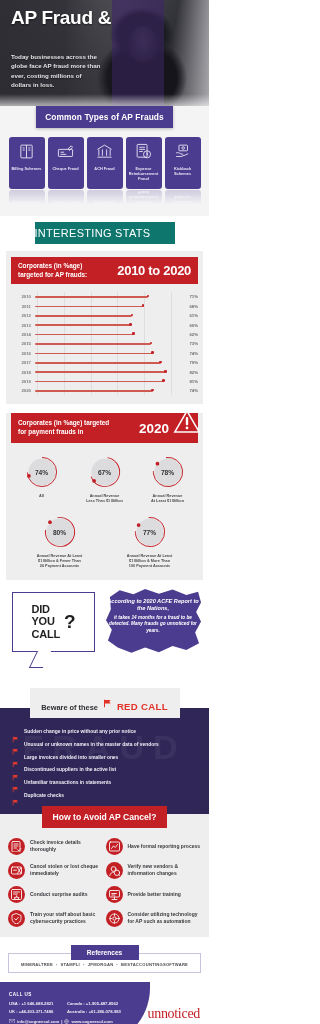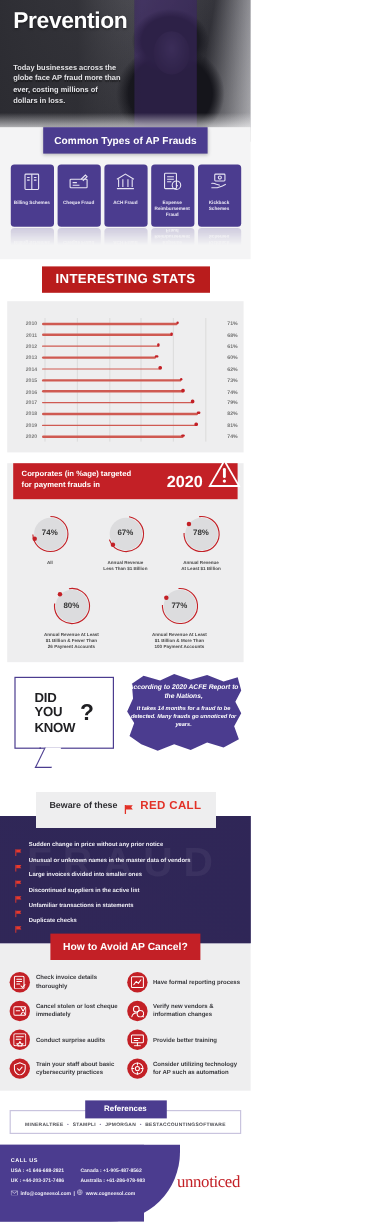--- a/index.html
+++ b/index.html
@@ -81,22 +81,22 @@
     transform:scaleY(-1); opacity:0.22;
     -webkit-mask-image:linear-gradient(180deg, rgba(0,0,0,0) 10%, rgba(0,0,0,1) 100%);
     mask-image:linear-gradient(180deg, rgba(0,0,0,0) 10%, rgba(0,0,0,1) 100%);
   }
   .reflect .type-card { height:16px; overflow:hidden; padding-top:0; justify-content:flex-start; }
   .reflect .type-card .lbl { margin-top:1px; }
 
   
   .stats-band { background:#ffffff; padding:6px 0 0; }
   .stats-title {
-    width:140px; margin:0 auto; background:#b91c1c; color:#fff; text-align:center;
-    font-size:11px; font-weight:bold; letter-spacing:0.3px; padding:5px 0;
+    width:140px; margin:0 auto; background:#0f766e; color:#fff; 
+    font-size:11px; font-weight:normal; letter-spacing:0.3px; padding:5px 0;
   }
   .stats-body { background:#eeeeef; margin:7px 6px 0; padding:6px 0 9px; }
   .bar-head {
     background:#c32026; color:#fff; margin:0 5px; padding:5px 7px;
     display:flex; align-items:center; justify-content:space-between; gap:4px;
   }
   .bar-head .lead { font-size:6.4px; line-height:8.6px; font-weight:bold; }
   .bar-head .yrs { font-size:13px; font-weight:bold; letter-spacing:-0.3px; white-space:nowrap; }
   .chart { position:relative; margin:8px 5px 0; }
   .grid { position:absolute; inset:0 26px 0 26px; display:flex; justify-content:space-between; }
@@ -158,21 +158,21 @@
   .dyk-stat {
     position:absolute; left:0; top:80px; width:209px; text-align:center;
     font-size:8.2px; line-height:12.5px; color:#3b3b40;
   }
   .dyk-stat b { color:#4b3c8f; }
 
   
   .flags { position:relative; background:#ffffff; }
   .flags-title {
     width:150px; margin:0 auto; background:#eeeeef; padding:6px 0; text-align:center;
-    position:relative; z-index:5; display:flex; align-items:flex-start; justify-content:center; gap:5px;
+    position:relative; z-index:5; display:flex; align-items:flex-end; justify-content:center; gap:5px;
   }
   .flags-title .a { font-size:7.4px; font-weight:bold; color:#2f2f33; }
   .flags-title .b { font-size:9.6px; font-weight:bold; color:#e23127; letter-spacing:0.3px; }
   .flags-body {
     margin-top:-10px; padding:18px 0 12px; position:relative;
     background:
       linear-gradient(180deg, rgba(47,38,86,0.97), rgba(47,38,86,0.97)),
       linear-gradient(90deg,#4b3c8f,#3a2f6e);
     overflow:hidden;
   }
@@ -231,21 +231,21 @@
 
 <div class="page">
 
   <div class="hero">
     <div class="hero-photo"></div>
     <div class="hero-face"></div>
     <div class="hero-tint"></div>
     <div class="hero-tint2"></div>
     <div class="hero-shade"></div>
     <div class="hero-title">
-      <div>Prevention</div>
+      <div>AP Fraud &amp;</div>
     </div>
     <div class="hero-sub">Today businesses across the globe face AP fraud more than ever, costing millions of dollars in loss.</div>
     <div class="hero-fade"></div>
   </div>
 
   <div class="types-wrap">
     <div class="types-title">Common Types of AP Frauds</div>
 
     <div class="types-row">
       <div class="type-card">
@@ -318,20 +318,27 @@
       <div class="type-card">
           <span class="lbl">Kickback Schemes</span>
         </div>
     </div>
   </div>
 
   <div class="stats-band">
     <div class="stats-title">INTERESTING STATS</div>
 
     <div class="stats-body">
+      <div class="bar-head">
+        <div class="lead">
+          <div>Corporates (in %age)</div>
+          <div>targeted for AP frauds:</div>
+        </div>
+        <div class="yrs">2010 to 2020</div>
+      </div>
 
       <div class="chart">
         <div class="grid">
           <i></i>
             <i></i>
             <i></i>
             <i></i>
             <i></i>
             <i></i>
         </div>
@@ -509,21 +516,21 @@
         <div class="donut-lbl">Annual Revenue At Least<br>$1 Billion &amp; More Than<br>100 Payment Accounts</div>
       </div>
     </div>
   </div>
 
   <div class="dyk">
     <div class="dyk-box">
       <div class="t">
         <div>DID</div>
         <div>YOU</div>
-        <div>KNOW</div>
+        <div>CALL</div>
       </div>
       <div class="q">?</div>
     </div>
     <div class="dyk-tail"></div>
 
     <div class="brush"></div>
     <div class="brush-txt">
       <div class="l1">According to 2020 ACFE Report to the Nations,</div>
       <div class="l2">it takes 14 months for a fraud to be detected. Many frauds go unnoticed for years.</div>
     </div>

